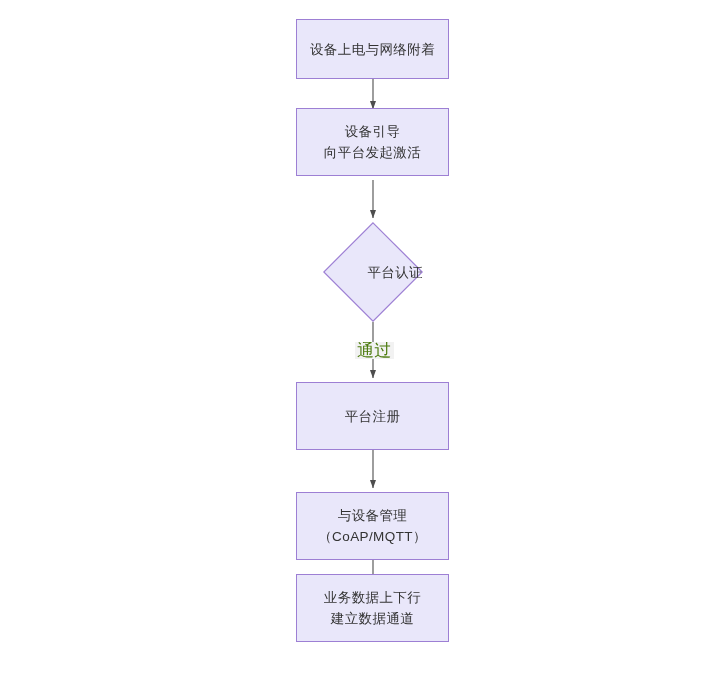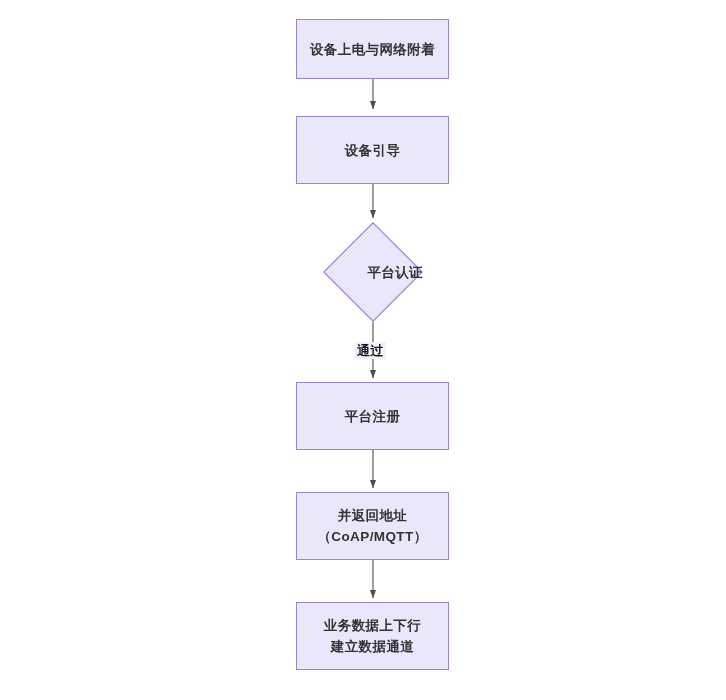--- a/index.html
+++ b/index.html
@@ -14,21 +14,20 @@
     overflow: hidden;
     font-family: "Liberation Sans", "DejaVu Sans", sans-serif;
   }
 
   #flowchart-canvas {
     position: absolute;
     left: 0;
     top: 0;
     width: 726px;
     height: 700px;
-    font-weight: bold;
   }
 
   
   .node {
     position: absolute;
     box-sizing: border-box;
     display: flex;
     flex-direction: column;
     align-items: center;
     justify-content: center;
@@ -76,22 +75,22 @@
     position: absolute;
     left: 0;
     top: 0;
     width: 726px;
     height: 700px;
     pointer-events: none;
   }
 
   .edge-label {
     position: absolute;
-    font-size: 13px;
-    color: #0f172a;
+    font-size: 17px;
+    color: #4d7c0f;
     background: #f2f2f2;
     padding: 1px 2px;
     line-height: 15px;
     white-space: nowrap;
     letter-spacing: 0.3px;
   }
 </style>
 </head>
 <body>
 
@@ -112,40 +111,41 @@
 
     <line x1="373" y1="450" x2="373" y2="488" stroke="#4d4d4d" stroke-width="1.1" marker-end="url(#arrowhead)"></line>
 
     <line x1="373" y1="560" x2="373" y2="598" stroke="#4d4d4d" stroke-width="1.1" marker-end="url(#arrowhead)"></line>
   </svg>
 
   <div class="node process" style="left:296px; top:19px; width:153px; height:60px;">
     <span class="line">设备上电与网络附着</span>
   </div>
 
-  <div class="node process" style="left:296px; top:116px; width:153px; height:68px;">
+  <div class="node process" style="left:296px; top:108px; width:153px; height:68px;">
     <span class="line">设备引导</span>
+    <span class="line">向平台发起激活</span>
   </div>
 
   <div class="node decision" style="left:323px; top:222px;">
     <svg class="diamond-shape" viewBox="0 0 100 100" width="100" height="100" xmlns="http://www.w3.org/2000/svg">
       <polygon points="50,0.8 99.2,50 50,99.2 0.8,50" fill="#e9e7fa" stroke="#9d7fd4" stroke-width="1.2"></polygon>
     </svg>
     <span class="diamond-label">平台认证</span>
   </div>
 
   <div class="edge-label" style="left:355px; top:342px;">通过</div>
 
   <div class="node process" style="left:296px; top:382px; width:153px; height:68px;">
     <span class="line">平台注册</span>
   </div>
 
   <div class="node process" style="left:296px; top:492px; width:153px; height:68px;">
-    <span class="line">并返回地址</span>
+    <span class="line">与设备管理</span>
     <span class="line">（CoAP/MQTT）</span>
   </div>
 
-  <div class="node process" style="left:296px; top:602px; width:153px; height:68px;">
+  <div class="node process" style="left:296px; top:574px; width:153px; height:68px;">
     <span class="line">业务数据上下行</span>
     <span class="line">建立数据通道</span>
   </div>
 
 </div>
 
 </body></html>

